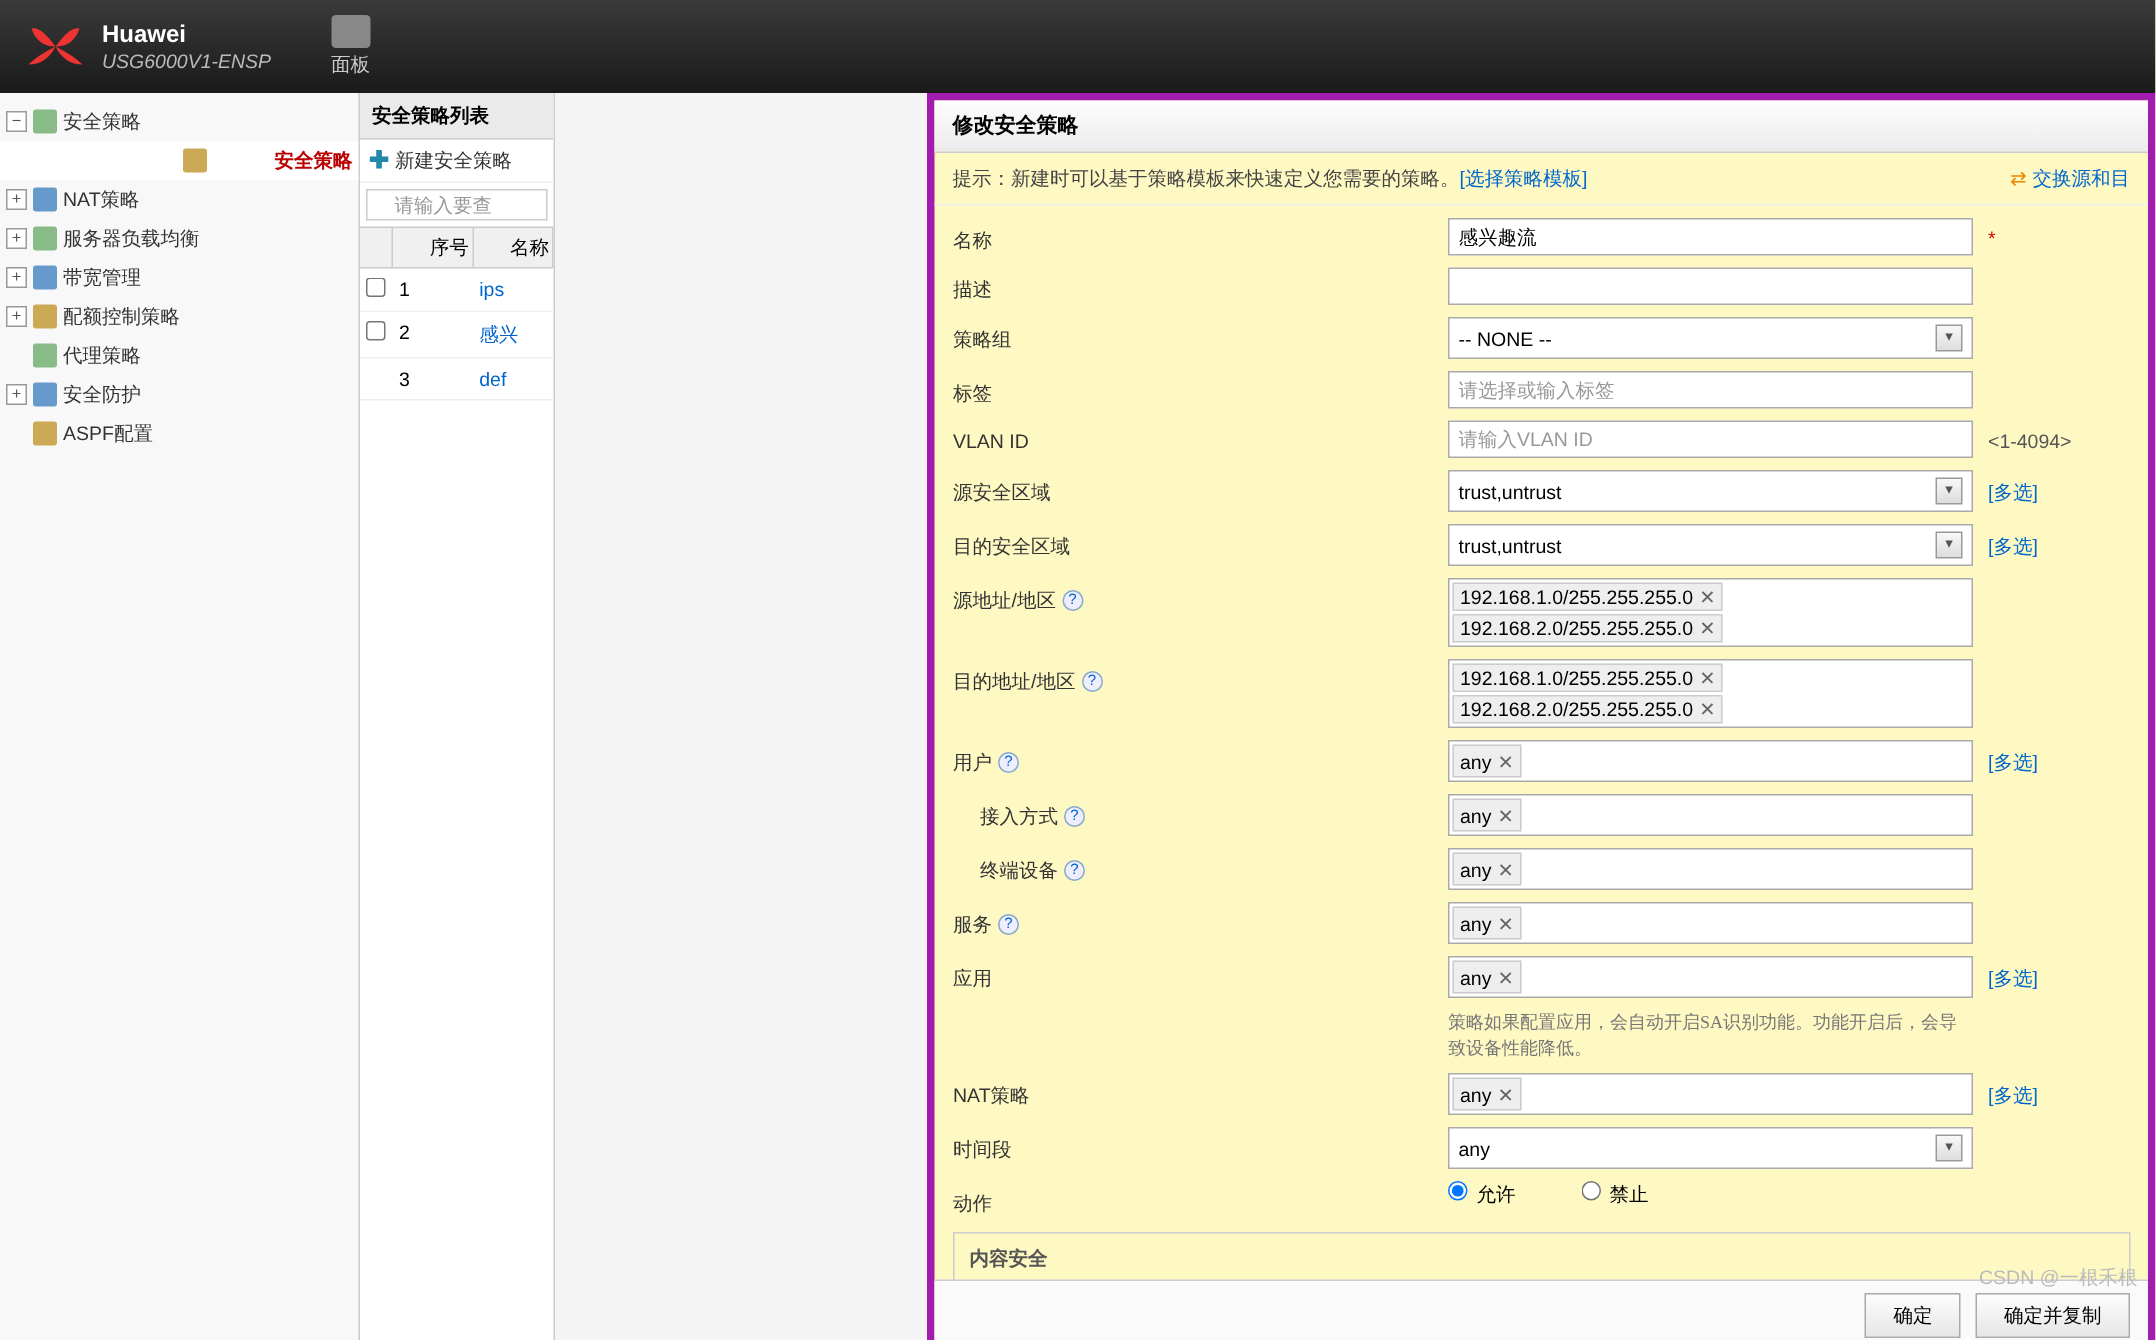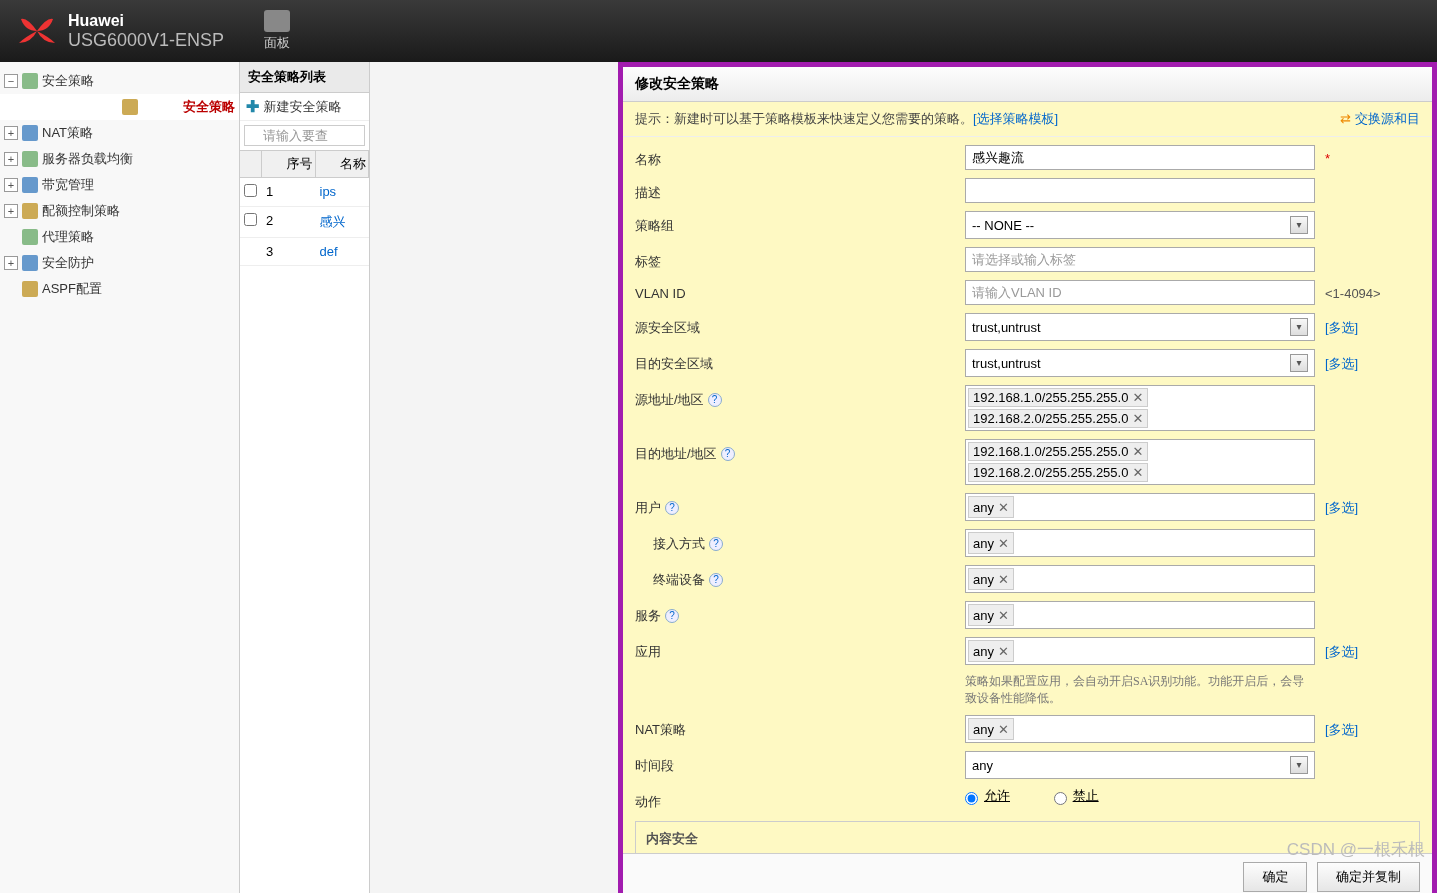--- a/index.html
+++ b/index.html
@@ -3,21 +3,21 @@
 <meta charset="utf-8">
 <style>
 * { box-sizing: border-box; margin: 0; padding: 0; font-family: "Microsoft YaHei", Arial, sans-serif; font-size: 13px; }
 body { background: #fff; overflow: hidden; }
 
 
 .topbar { background: linear-gradient(#3a3a3a,#1a1a1a); height: 62px; display: flex; align-items: center; color: #ccc; padding: 0 10px; }
 .logo { width: 54px; height: 40px; display: flex; align-items: center; justify-content: center; color:#e22; }
 .brand { display:flex; flex-direction:column; line-height:1.2; margin-left:4px; }
 .brand-top { color:#fff; font-size:16px; font-weight:bold; }
-.brand-sub { color:#bbb; font-size:18px; }
+.brand-sub { color:#bbb; font-size:13px;font-style:italic; }
 .top-btn { margin-left:40px; display:flex; flex-direction:column; align-items:center; color:#ccc; cursor:pointer; }
 .top-btn .ico { width:26px; height:22px; background:#888; border-radius:3px; margin-bottom:2px; }
 
 
 .main { display:flex; height:calc(100vh - 50px); }
 .sidebar { width:240px; background:#f8f8f8; border-right:1px solid #ccc; padding-top:6px; overflow:auto; }
 .tree-row { display:flex; align-items:center; padding:4px 4px; cursor:pointer; color:#333; }
 .tree-row.sel { background:#fff; color:#b00; font-weight:bold; }
 .exp { width:14px; height:14px; border:1px solid #999; text-align:center; line-height:12px; font-size:11px; background:#fff; margin-right:4px; color:#555; }
 .exp.blank { border:none; background:none; }
@@ -56,28 +56,28 @@
 .fctrl { width:350px; }
 .fctrl input[type=text], .fctrl .sel { width:100%; border:1px solid #aaa; padding:4px 6px; background:#fff; }
 .sel { display:flex; align-items:center; justify-content:space-between; cursor:pointer; }
 .sel-arrow { width:18px; height:18px; background:linear-gradient(#f8f8f8,#ddd); border:1px solid #999; text-align:center; line-height:16px; font-size:10px; color:#555; }
 .tagbox { min-height:28px; border:1px solid #aaa; padding:2px; display:flex; flex-wrap:wrap; gap:2px; background:#fff; }
 .tag { background:#eee; border:1px solid #ccc; padding:1px 4px; display:flex; align-items:center; }
 .tag .x { margin-left:4px; color:#666; cursor:pointer; }
 .fextra { margin-left:10px; color:#06c; cursor:pointer; padding-top:6px; white-space:nowrap; }
 .fextra.req { color:#d00; }
 .note { color:#777; font-size:12px; padding-left:0;font-family:Liberation Serif, serif; }
-.radio-row label { margin-right:40px; display:inline-flex; align-items:flex-end;text-decoration:underline; }
+.radio-row label { margin-right:40px; display:inline-flex; align-items:flex-start; }
 .radio-row input { margin-right:6px; }
 .fieldset { border:1px solid #ccc; padding:8px 10px 4px; margin-top:6px; }
 .fieldset-legend { color:#555; margin-bottom:6px; font-weight:bold; }
 .modal-foot { border-top:1px solid #ccc; padding:8px 12px; text-align:right; background:#fafafa; }
 .modal-foot button { background:linear-gradient(#fdfdfd,#e6e6e6); border:1px solid #aaa; padding:5px 18px; margin-left:6px; cursor:pointer; }
 
-.watermark { position:absolute; right:12px; bottom:44px; color:#bbb; font-size:17px; pointer-events:none; }
+.watermark { position:absolute; right:12px; bottom:44px; color:#bbb; font-size:13px; pointer-events:none; }
 ::placeholder { color:#999; }
 </style>
 </head>
 <body>
 
 <div class="topbar">
   <div class="logo">
     <svg width="40" height="28" viewBox="0 0 40 28">
         <g fill="#e33">
           <path d="M20 14 Q10 0 4 2 Q8 14 20 14"></path>

